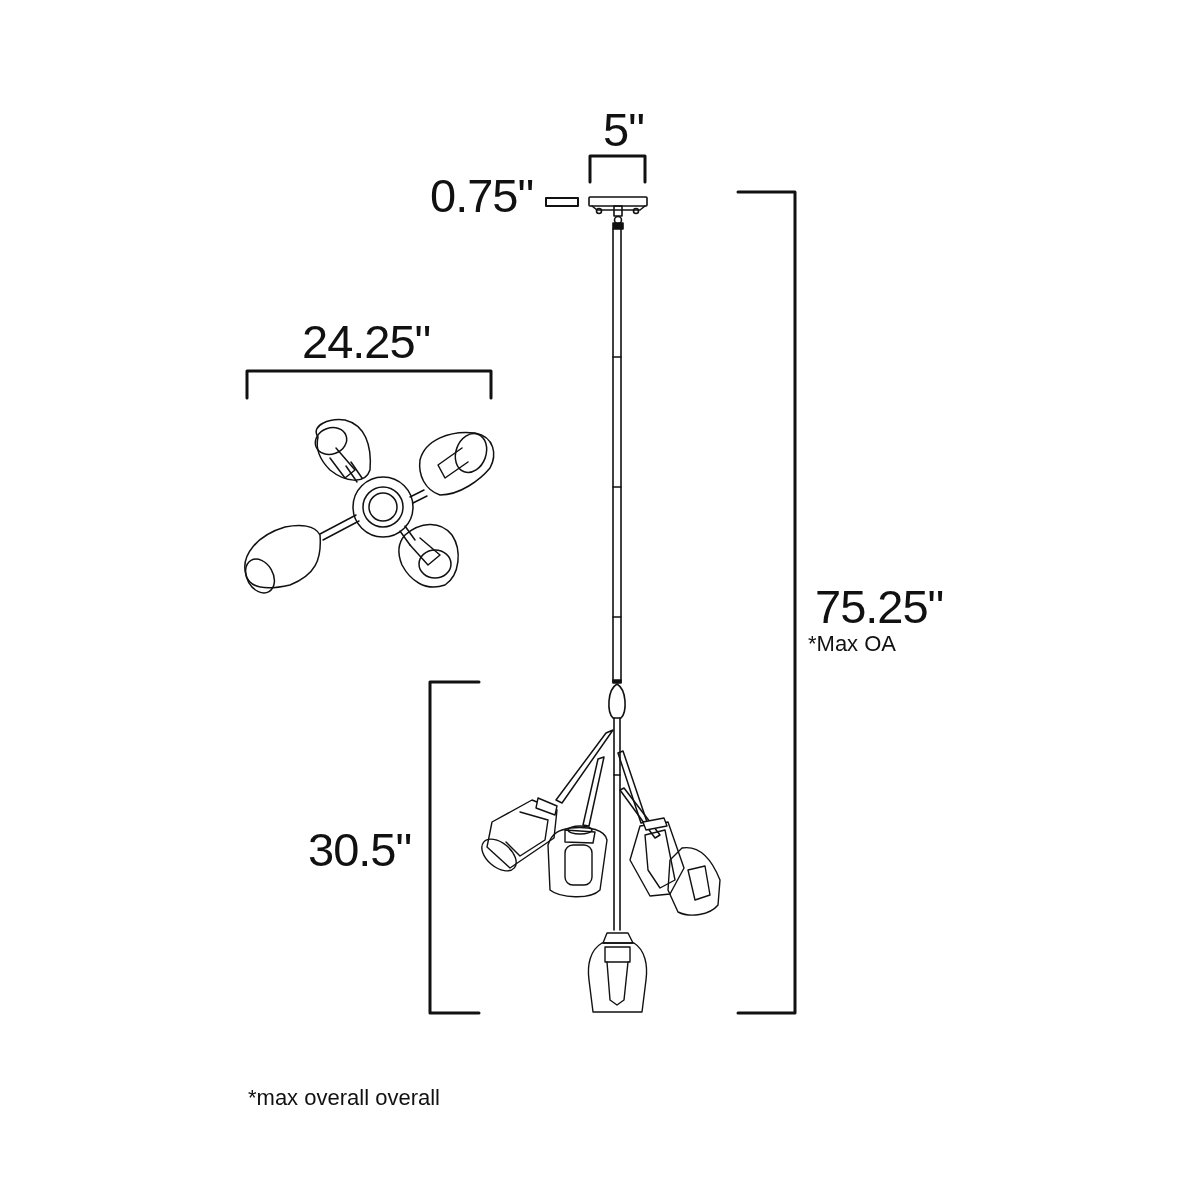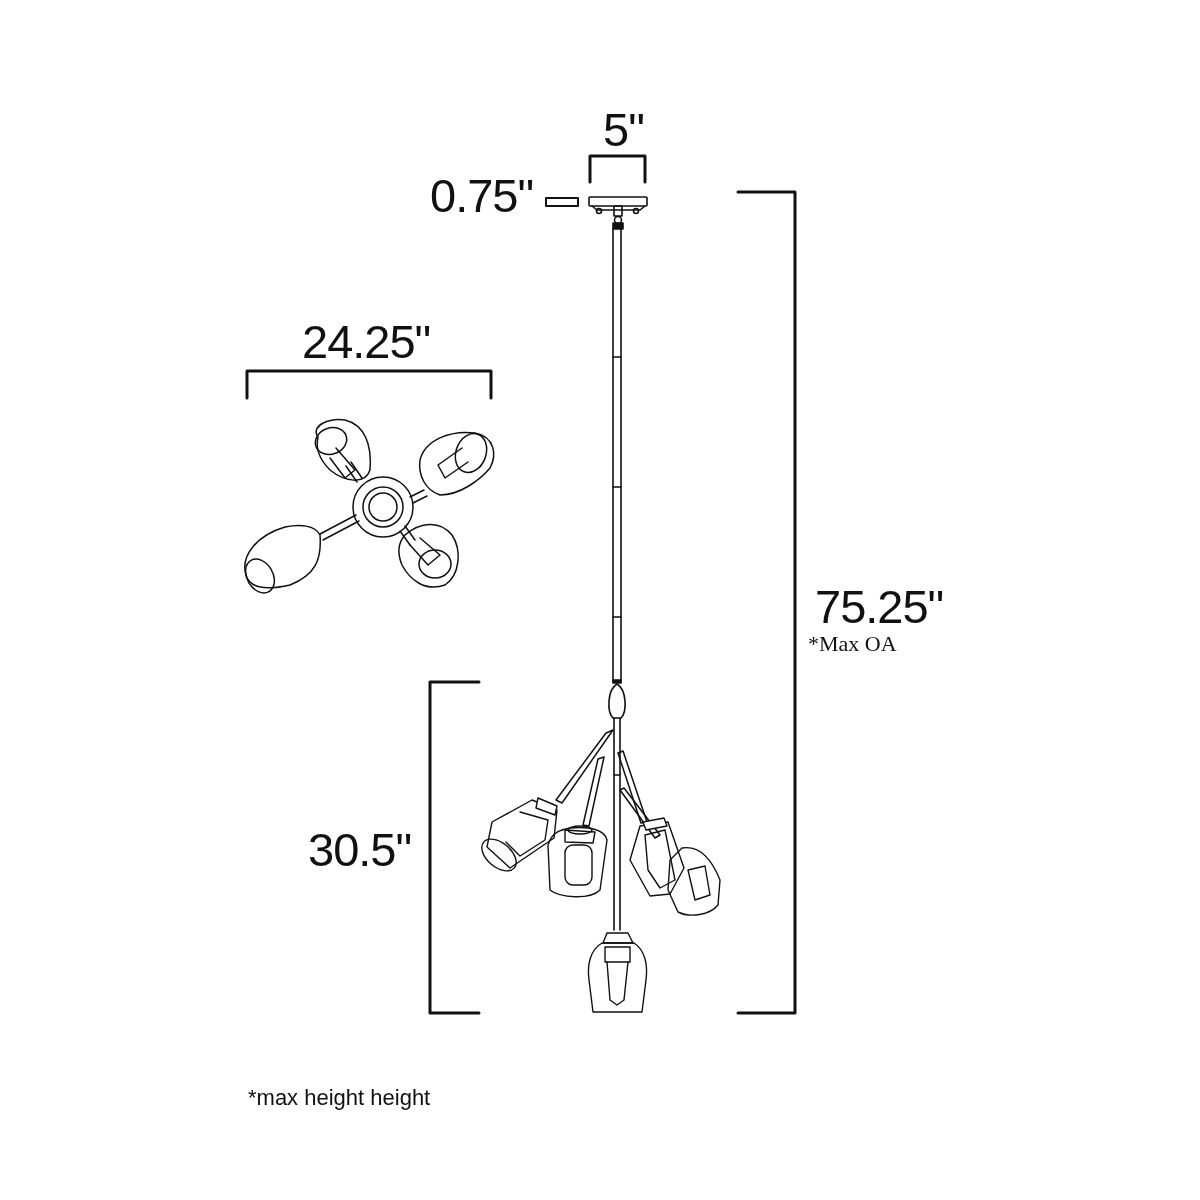--- a/index.html
+++ b/index.html
@@ -118,16 +118,16 @@
 
     <g stroke-width="3">
       <path d="M479 682 H430 V1013 H479"></path>
     </g>
   </svg>
 
   <span class="lbl big" style="left:603px; top:106px;">5"</span>
   <span class="lbl big" style="left:430px; top:172px;">0.75"</span>
   <span class="lbl big" style="left:302px; top:318px;">24.25"</span>
   <span class="lbl big" style="left:815px; top:583px;">75.25"</span>
-  <span class="lbl small" style="left:808px; top:633px;font-family:Liberation Serif, serif;">*Max OA</span>
+  <span class="lbl small" style="left:808px; top:633px;">*Max OA</span>
   <span class="lbl big" style="left:308px; top:826px;">30.5"</span>
-  <span class="lbl small" style="left:248px; top:1087px;">*max height height</span>
+  <span class="lbl small" style="left:248px; top:1087px;">*max overall overall</span>
 </div>
 
 </body></html>

